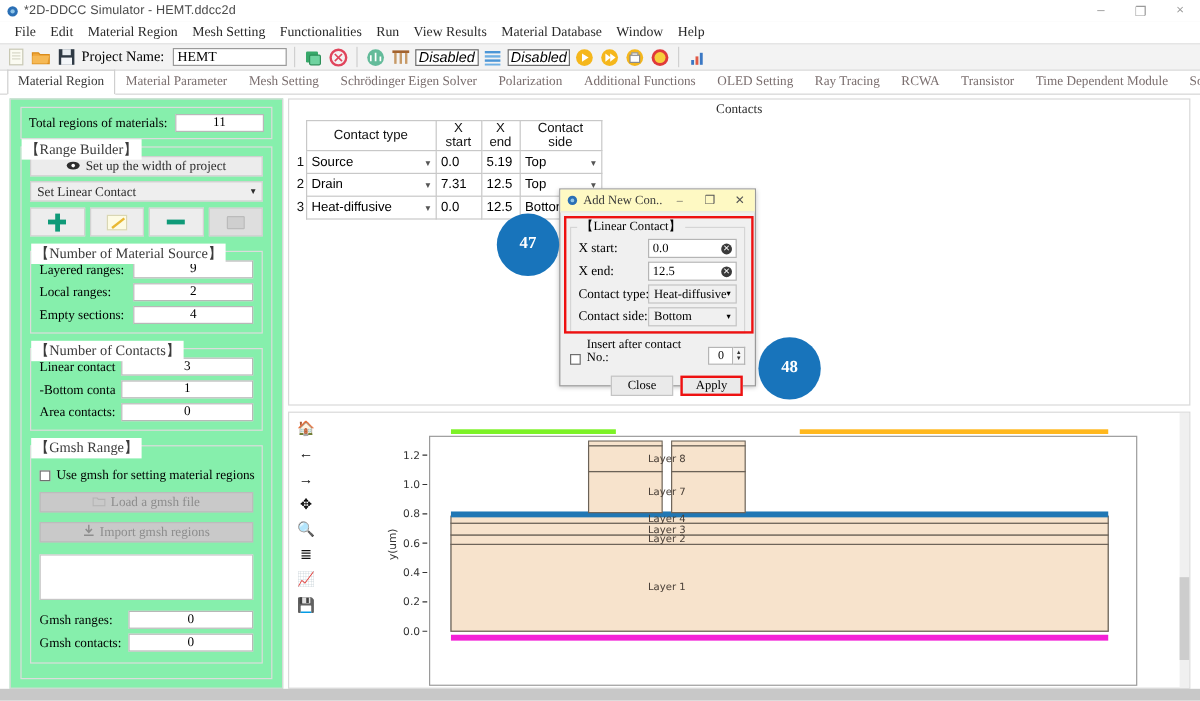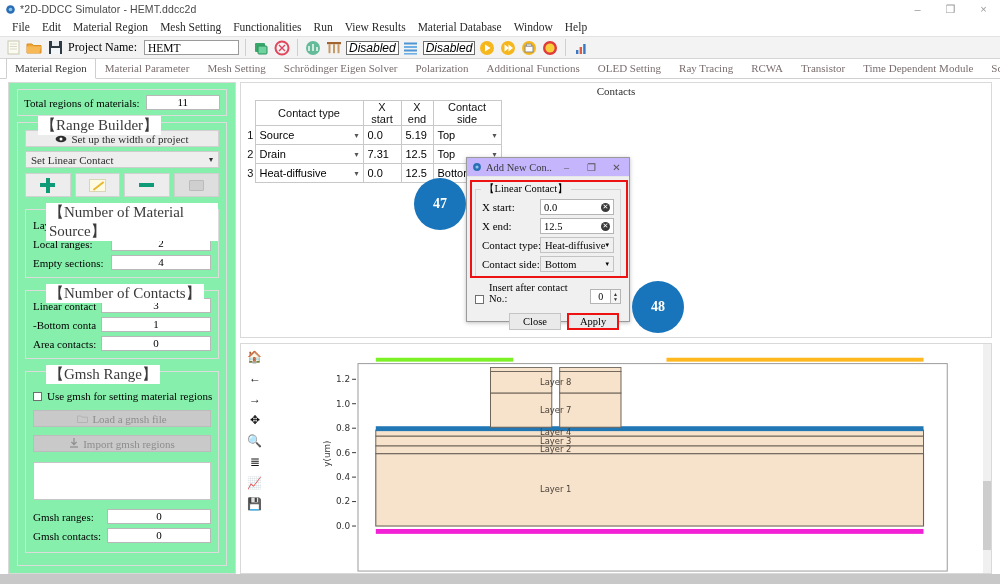--- a/index.html
+++ b/index.html
@@ -94,22 +94,22 @@
   .row{ display:flex;align-items:center;margin-bottom:4px; }
   .row label{ font-size:11px;white-space:nowrap; }
   .fld{
     border:1px solid #b8b8b8;background:#fff;height:15px;line-height:13px;
     font-size:11px;text-align:center;flex:1;
   }
   .groupbox{
     border:1px solid #dcdcdc;margin:4px 0 6px 0;padding:7px 7px 6px 7px;position:relative;
   }
   .gb-title{
-    position:absolute;top:-7px;left:20px;background:#fff;padding:0 3px;
-    font-size:15px;color:#3b3b3b;font-family:"Liberation Serif", serif;
+    position:absolute;top:-7px;left:0;background:#fff;padding:0 3px;
+    font-size:12px;color:#3b3b3b;font-family:"Liberation Serif", serif;
   }
   .wide-btn{
     width:100%;height:17px;background:#ececec;border:1px solid #d0d0d0;
     font-size:11px;display:flex;align-items:center;justify-content:center;gap:4px;
     color:#2d2d2d;
   }
   .combo{
     width:100%;height:17px;background:#eeeeee;border:1px solid #cdcdcd;
     font-size:11px;display:flex;align-items:center;padding:0 5px;
     justify-content:space-between;margin-top:4px;color:#2d2d2d;
@@ -197,21 +197,21 @@
     position:absolute;left:30px;right:22px;top:2px;bottom:0;
   }
 
   
   .dialog{
     position:absolute;left:466px;top:157px;width:164px;height:165px;
     background:#f0f0f0;border:1px solid #9a9a9a;box-shadow:0 1px 4px rgba(0,0,0,.25);
     font-family:"Liberation Serif", serif;z-index:50;
   }
   .dlg-title{
-    height:19px;background:#c4b5fd;display:flex;align-items:center;
+    height:19px;background:#fef9c3;display:flex;align-items:center;
     padding-left:5px;font-size:10.5px;color:#3a3a3a;border-bottom:1px solid #e6e6e6;
   }
   .dlg-title .dicon{ margin-right:4px;display:flex; }
   .dlg-wc{ margin-left:auto;display:flex; }
   .dlg-wc span{
     width:25px;height:19px;display:flex;align-items:center;justify-content:center;
     color:#555;font-size:10px;
   }
   .redbox{
     position:absolute;left:3px;top:22px;width:158px;height:98px;

